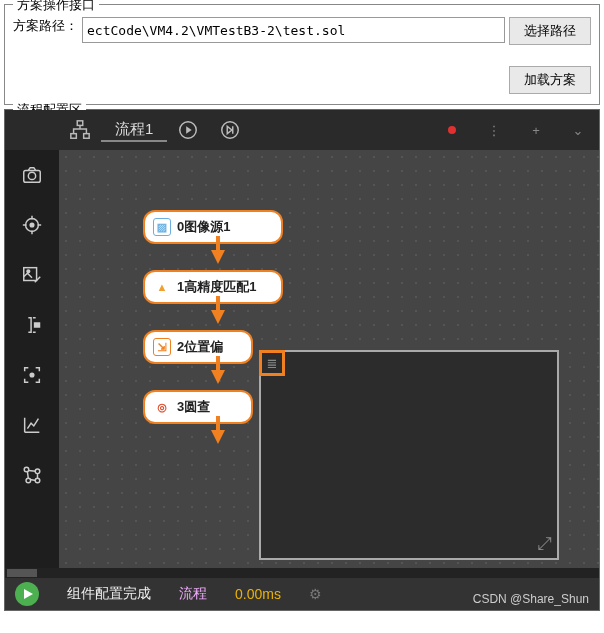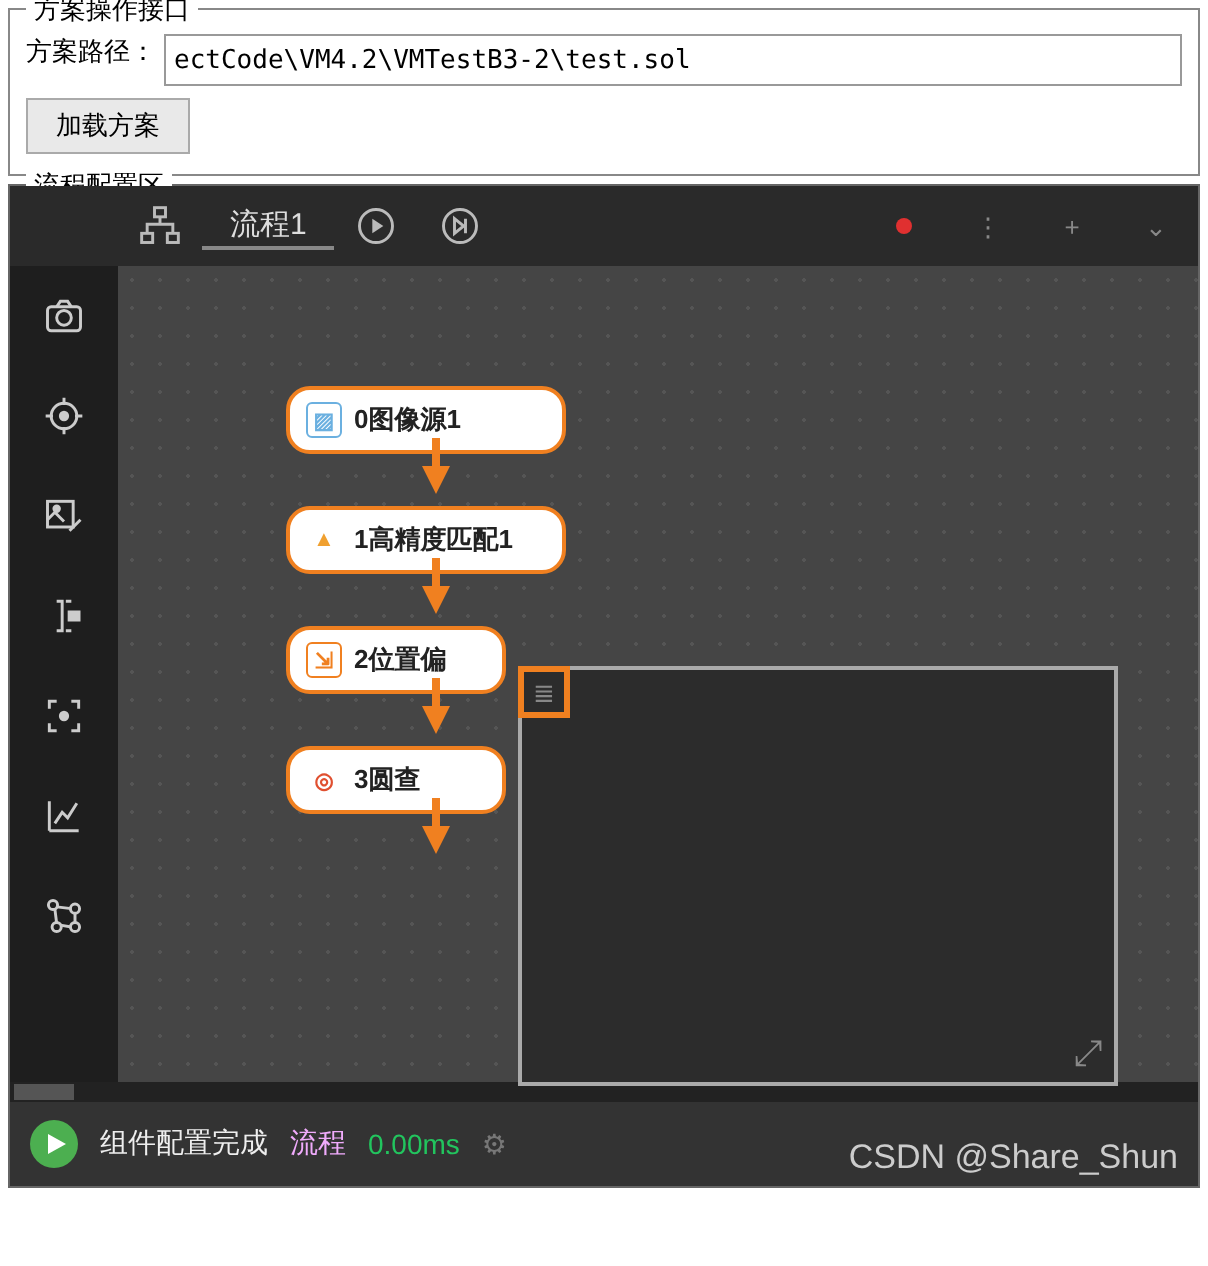--- a/index.html
+++ b/index.html
@@ -3,54 +3,55 @@
   <meta charset="utf-8">
   <style>
     * { box-sizing: border-box; margin: 0; padding: 0; }
     body { font-family: "Microsoft YaHei", sans-serif; font-size: 13px; width: 604px; background: #fff; }
     .panel { border: 1px solid #888; margin: 4px; padding: 6px 8px 10px; position: relative; }
     .panel-title { position: absolute; top: -9px; left: 8px; background: #fff; padding: 0 4px; font-size: 13px; }
     .path-row { display: flex; align-items: flex-start; gap: 4px; margin-top: 6px; }
     .path-label { white-space: nowrap; }
     .path-input { flex: 1; height: 24px; border: 1px solid #999; padding: 12px 4px; font-family: monospace; font-size: 13px; }
     .btn { height: 28px; padding: 0 14px; background: #e9e9e9; border: 1px solid #aaa; cursor: pointer; font-size: 13px; }
-    .btn-row2 { display: flex; margin-top: 6px; }
+    .btn-row2 { display: flex; justify-content: flex-end; margin-top: 21px; }
     .flow-area { background: #2a2a2a; height: 500px; position: relative; display: flex; flex-direction: column; }
     .topbar { display: flex; align-items: center; height: 40px; background: #2a2a2a; }
     .topbar-icon { width: 42px; height: 40px; display: flex; align-items: center; justify-content: center; color: #bbb; cursor: pointer; }
     .tab-label { color: #ddd; padding: 0 14px; font-size: 15px; border-bottom: 2px solid #888; height: 24px; display: flex; align-items: center; }
     .rec-dot { width: 8px; height: 8px; border-radius: 50%; background: #e03030; }
     .body-area { flex: 1; display: flex; position: relative; }
     .sidebar { width: 54px; background: #1e1e1e; display: flex; flex-direction: column; align-items: center; padding-top: 8px; gap: 16px; }
     .side-icon { width: 34px; height: 34px; display: flex; align-items: center; justify-content: center; color: #ccc; cursor: pointer; }
     .canvas { flex: 1; background: #454545; position: relative; }
     .canvas::before { content: ""; position: absolute; inset: 0; background-image: radial-gradient(#555 1px, transparent 1px); background-size: 14px 14px; }
     .node { position: absolute; left: 84px; width: 140px; height: 34px; background: #fff; border: 2px solid #f08020; border-radius: 12px; display: flex; align-items: center; padding: 0 8px; gap: 6px; font-size: 13px; font-weight: bold; color: #222; }
     .node-icon { width: 18px; height: 18px; border-radius: 3px; display:flex; align-items:center; justify-content:center; font-size:11px;}
     .arrow { position: absolute; left: 152px; width: 0; height: 0; border-left: 7px solid transparent; border-right: 7px solid transparent; border-top: 14px solid #f08020; }
     .arrow::before { content:""; position:absolute; top:-28px; left:-2px; width:4px; height:16px; background:#f08020;}
     .preview-box { position: absolute; top: 200px; left: 200px; width: 300px; height: 210px; border: 2px solid #aaa; background: #2c2c2c; }
     .preview-handle { position: absolute; top: -2px; left: -2px; width: 26px; height: 26px; border: 3px solid #f08020; display:flex; align-items:center; justify-content:center; color:#888;}
     .preview-resize { position:absolute; bottom:4px; right:6px; color:#888; font-size:18px; transform: rotate(90deg);}
-    .statusbar { height: 42px; background: #333; display: flex; align-items: center; padding: 0 10px; gap: 11px; color: #ccc; font-size: 14px; }
+    .statusbar { height: 32px; background: #333; display: flex; align-items: center; padding: 0 10px; gap: 28px; color: #ccc; font-size: 14px; }
     .play-btn { width: 24px; height: 24px; border-radius: 50%; background: #4caf50; display: flex; align-items: center; justify-content: center; cursor: pointer; }
     .play-btn::after { content: ""; border-left: 9px solid #fff; border-top: 5px solid transparent; border-bottom: 5px solid transparent; margin-left: 2px; }
-    .footer-wm { position: absolute; bottom: 4px; right: 10px; color: #ccc; font-size: 17px; }
+    .footer-wm { position: absolute; bottom: 4px; right: 10px; color: #ccc; font-size: 12px; }
     svg { width: 22px; height: 22px; fill: none; stroke: currentColor; stroke-width: 1.6; }
     .scroll-x { height:10px; background:#222; }
     .scroll-x-thumb{ width:30px; height:8px; background:#555; margin-left:2px; margin-top:1px;}
   </style>
 </head>
 <body>
 
 <div class="panel">
   <div class="panel-title">方案操作接口</div>
   <div class="path-row">
     <span class="path-label">方案路径：</span>
     <input class="path-input" value="ectCode\VM4.2\VMTestB3-2\test.sol" style="">
+    <button class="btn">选择路径</button>
   </div>
   <div class="btn-row2">
     <button class="btn">加载方案</button>
   </div>
 </div>
 
 <div class="panel" style="padding:0; border-color:#666;">
   <div class="panel-title">流程配置区</div>
   <div class="flow-area">
     <div class="topbar">
@@ -163,18 +164,18 @@
         </div>
       </div>
     </div>
     <div class="scroll-x">
         <div class="scroll-x-thumb"></div>
       </div>
     <div class="statusbar">
       <div class="play-btn"></div>
       <span style="color:#eee">组件配置完成</span>
       <span style="color:#f0abfc">流程</span>
-      <span style="color:#22c55e">0.00ms</span>
+      <span style="color:#eab308">0.00ms</span>
       <span style="color:#777">⚙</span>
     </div>
     <div class="footer-wm">CSDN @Share_Shun</div>
   </div>
 </div>
 
 </body></html>

